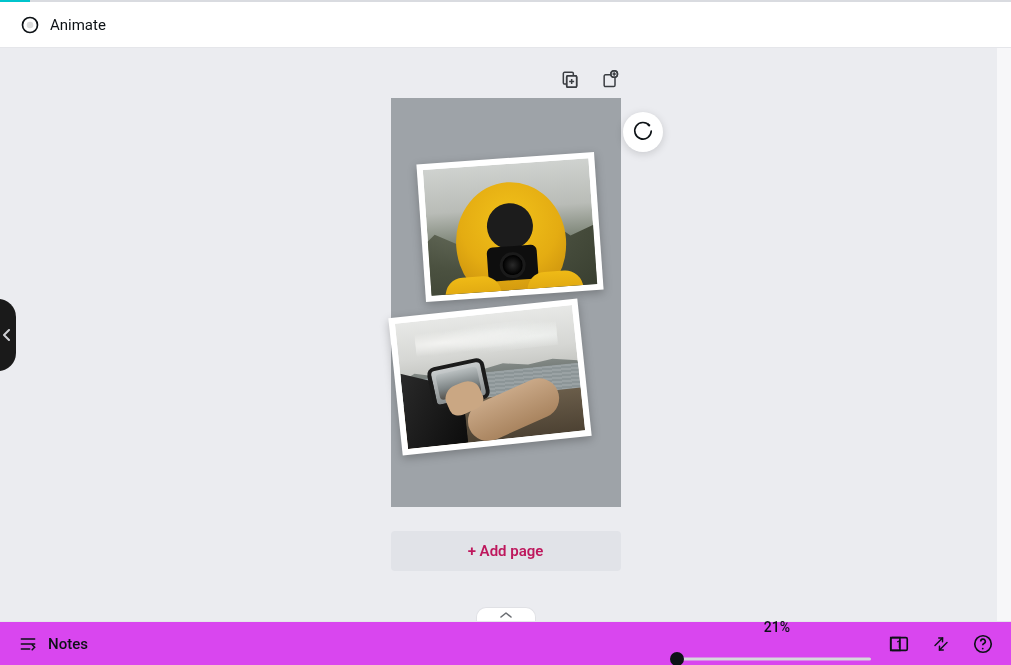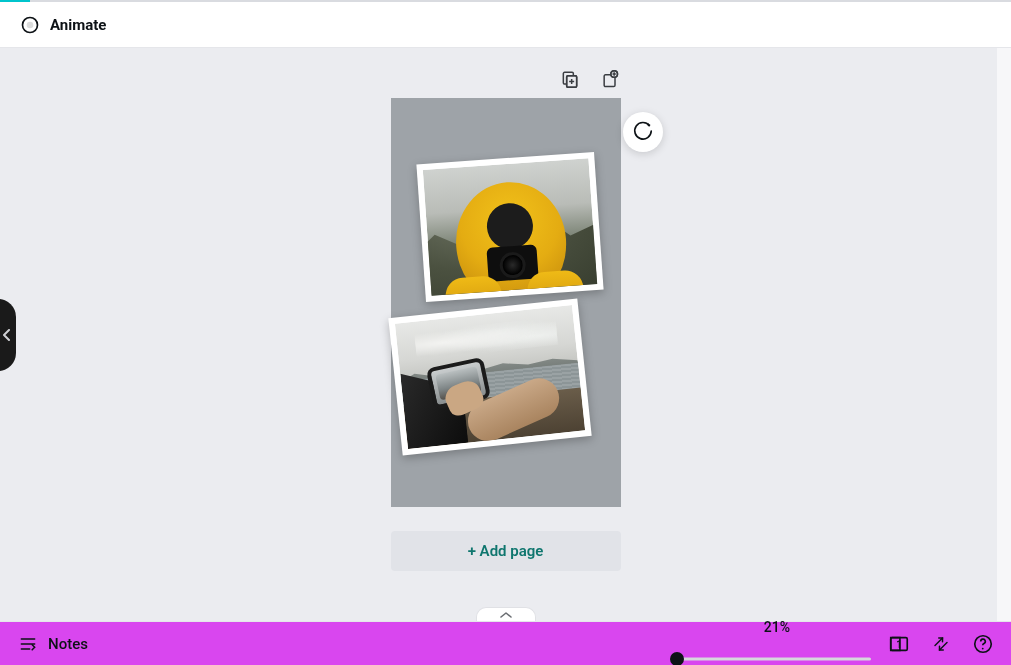--- a/index.html
+++ b/index.html
@@ -6,21 +6,21 @@
   html, body { margin: 0; padding: 0; width: 1011px; height: 665px; font-family: -apple-system, BlinkMacSystemFont, "Segoe UI", Roboto, Helvetica, Arial, sans-serif; overflow: hidden; background: #fff; }
 
   .app { width: 1011px; height: 665px; position: relative; display:flex; flex-direction:column; }
 
   
   .accent-line { height: 2px; background: linear-gradient(to right, #00c4cc 0%, #00c4cc 3%, #d9dbe0 3%, #d9dbe0 100%); flex: 0 0 auto; }
 
   
   .header { height: 46px; display:flex; align-items:center; padding: 0 14px; border-bottom: 1px solid #e5e6ea; flex:0 0 auto; background:#fff; }
   .header .animate-btn { display:flex; align-items:center; gap:10px; height:34px; padding: 0 6px; border-radius:4px; cursor:pointer; }
-  .header .label { font-size:15px; color:#0d1216; font-weight:700;text-align:center;}
+  .header .label { font-size:15px; color:#0d1216; font-weight:400;text-align:center;}
 
   .canvas-area { flex:1 1 auto; position:relative; background:#ebecf0; overflow:hidden; }
 
   
   .side-tab { position:absolute; left:-2px; top: 50%; transform: translateY(-50%); width: 18px; height: 72px; background:#1a1a1a; border-top-right-radius: 18px; border-bottom-right-radius:18px; display:flex; align-items:center; justify-content:center; cursor:pointer; }
   .side-tab svg { fill:#cfd0d4; }
 
   
   .vscroll { position:absolute; right:0; top:0; bottom:0; width:14px; background:#f7f7f9; }
 
@@ -55,21 +55,21 @@
   .imgB .clouds { position:absolute; top:8%; left:10%; right:10%; height:22%; background: radial-gradient(ellipse at 20% 50%, #f3f3f1 0%, rgba(243,243,241,0) 60%), radial-gradient(ellipse at 60% 40%, #eceeec 0%, rgba(236,238,236,0) 55%), radial-gradient(ellipse at 85% 60%, #eef0ee 0%, rgba(238,240,238,0) 55%);}
   .imgB .far { position:absolute; left:0; right:0; top:34%; height:18%; background:linear-gradient(#8d9390,#6f7672); clip-path: polygon(0% 70%,8% 40%,18% 58%,30% 30%,44% 55%,58% 35%,72% 52%,86% 38%,100% 56%,100% 100%,0% 100%); }
   .imgB .sea { position:absolute; left:0; right:0; top:46%; bottom:30%; background: repeating-linear-gradient( to bottom, #9aa2a4 0px, #9aa2a4 2px, #8c9597 2px, #8c9597 4px); }
   .imgB .shore { position:absolute; left:0; right:0; bottom:0; height:34%; background: linear-gradient(#6a5d4a,#4d4233); }
   .imgB .doorframe{ position:absolute; left:0; top:40%; bottom:0; width:34%; background:linear-gradient(120deg,#2a2a2a,#0c0c0c); clip-path: polygon(0% 0%, 100% 28%, 100% 100%, 0% 100%); }
   .imgB .mirror { position:absolute; left:16%; top:36%; width:58px; height:42px; background:linear-gradient(#c9cdce,#888d8e); border:4px solid #1b1b1b; border-radius:8px; transform:rotate(-6deg);} 
   .imgB .mirror::after{ content:""; position:absolute; inset:4px; background: linear-gradient(to bottom,#b9bfc0 0%, #7d8485 60%, #54504a 100%); border-radius:4px;}
   .imgB .arm2 { position:absolute; left:34%; bottom:6%; width:96px; height:40px; background: linear-gradient(#c9a887,#a9845f); border-radius:22px; transform:rotate(-18deg);} 
   .imgB .hand { position:absolute; left:24%; top:52%; width:36px; height:30px; background:#caa783; border-radius:40% 40% 30% 30%; transform:rotate(-18deg);} 
 
-  .add-page-btn { margin-top:24px; width:230px; height:40px; background:#e1e3e8; color:#0f766e; display:flex; align-items:center; justify-content:center; font-size:15px; font-weight:600; border-radius:4px; cursor:pointer; }
+  .add-page-btn { margin-top:24px; width:230px; height:40px; background:#e1e3e8; color:#be185d; display:flex; align-items:center; justify-content:center; font-size:15px; font-weight:600; border-radius:4px; cursor:pointer; }
 
   
   .bottom-pill { position:absolute; left:50%; bottom:0; transform:translateX(-50%); width:60px; height:14px; background:#fff; border:1px solid #e0e1e5; border-bottom:none; border-top-left-radius:10px; border-top-right-radius:10px; display:flex; align-items:center; justify-content:center; cursor:pointer; }
 
   
   .footer { height:44px; flex:0 0 auto; border-top:1px solid #e5e6ea; background:#d946ef; display:flex; align-items:center; padding:0 14px; gap:14px; }
   .footer .notes { display:flex; align-items:center; gap:10px; cursor:pointer; height:32px; padding:0 4px; border-radius:4px;}
   .footer .spacer { flex:1; }
   .footer .zoom-group { display:flex; align-items:center; gap:14px;flex-direction:column; }
   .footer .zoom-label { font-size:14px; color:#0d1216; font-weight:500; min-width:38px; text-align:right;}

